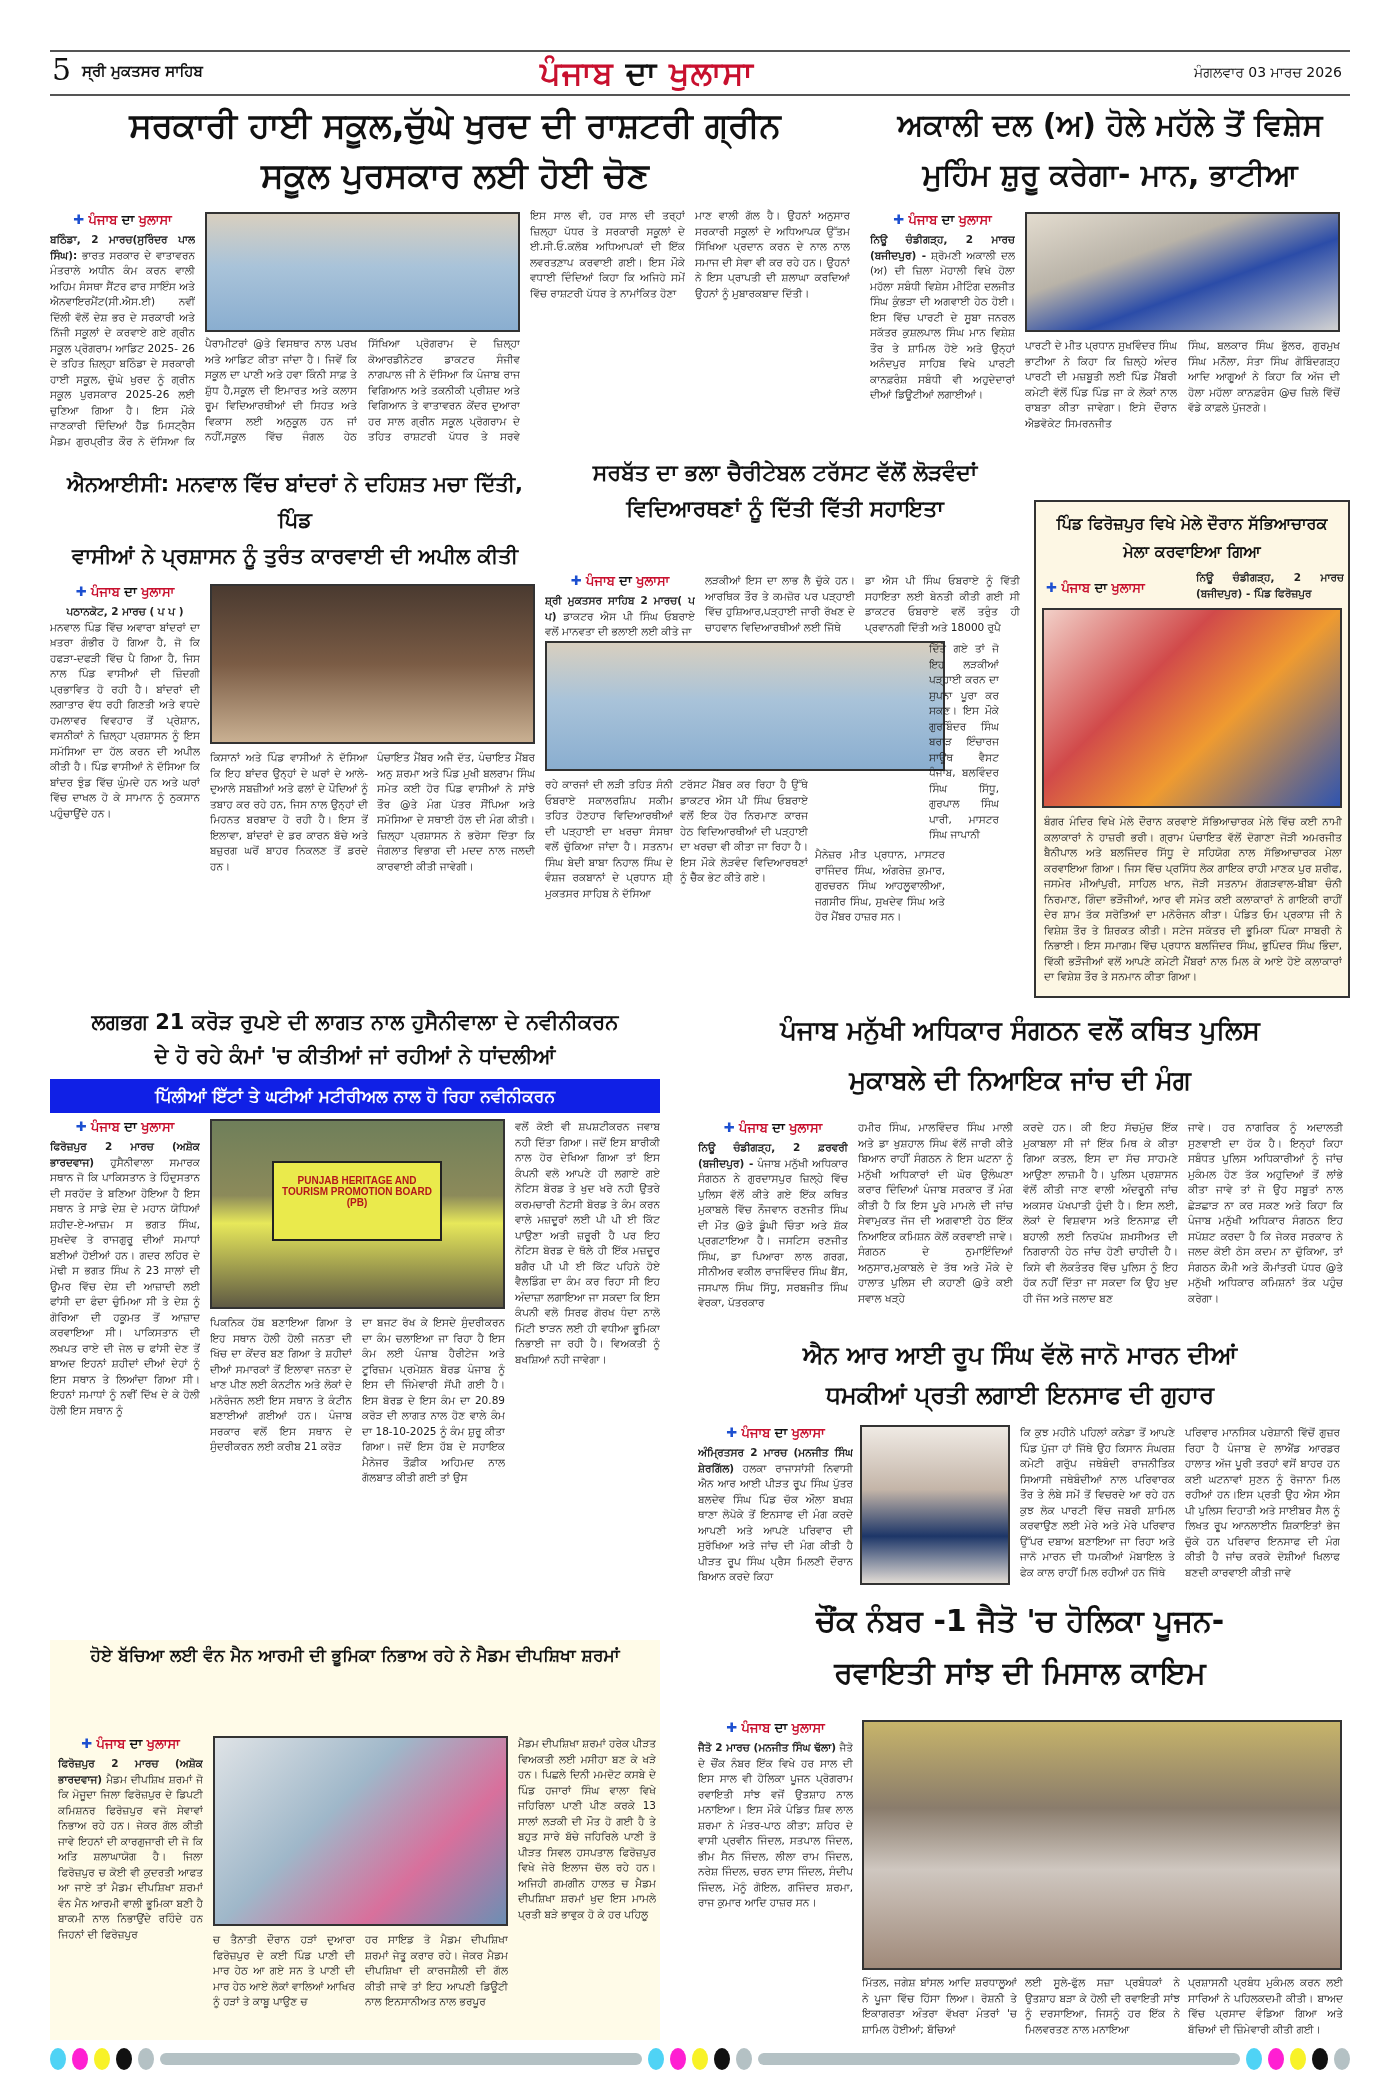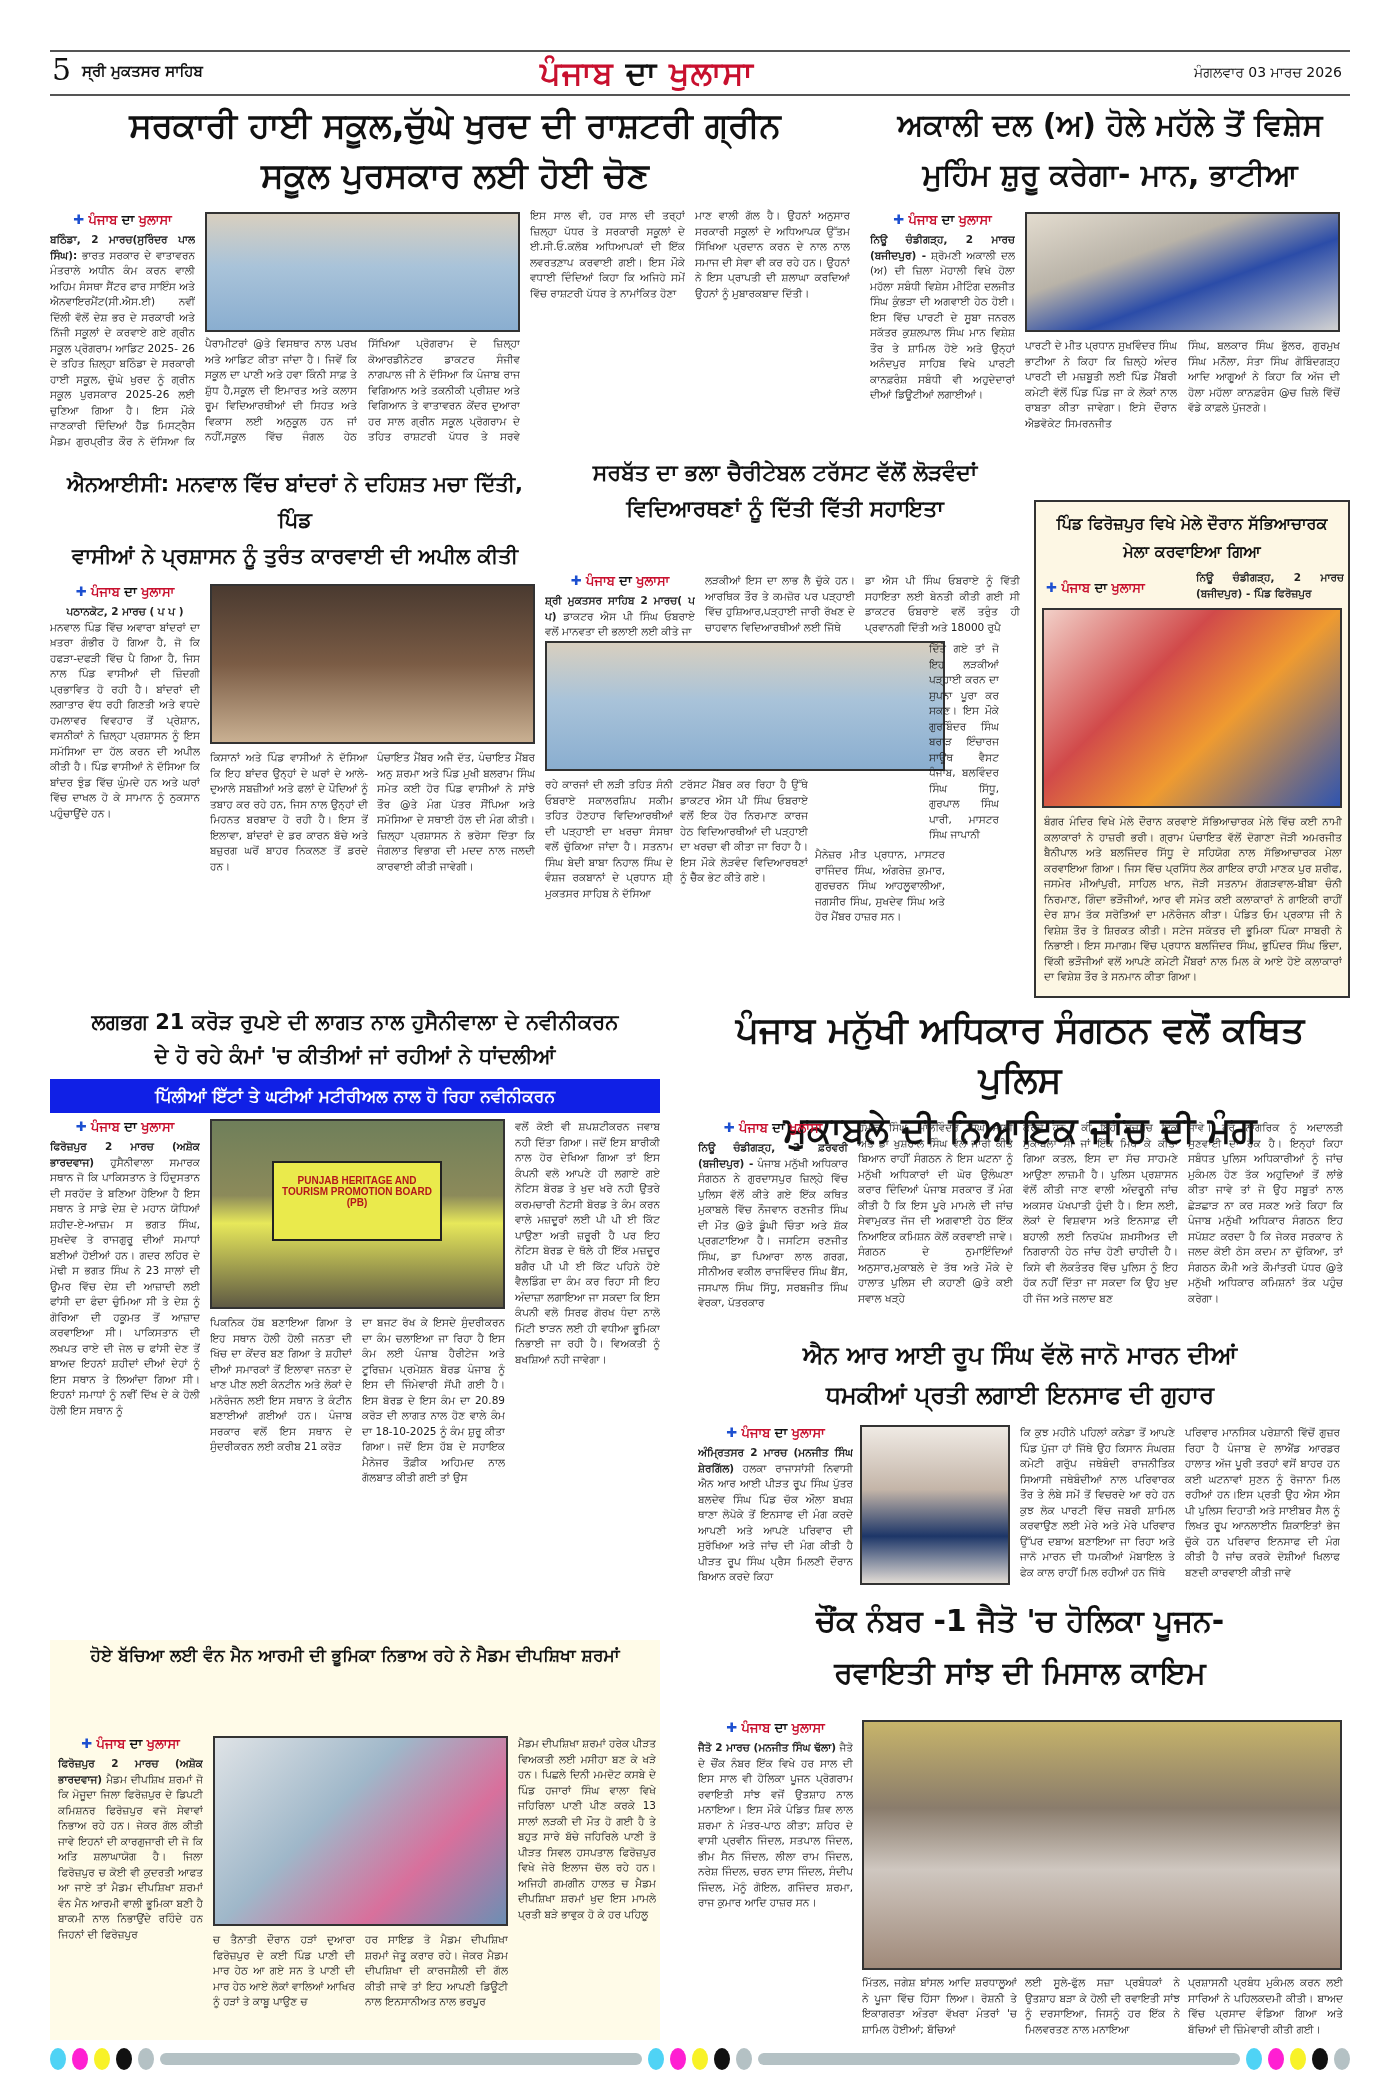--- a/index.html
+++ b/index.html
@@ -179,21 +179,21 @@
   </div>
   <div class="abs photo p-tree" style="left:160px;top:114px;width:295px;height:190px;">
     <div class="sign" style="left:60px;top:40px;width:170px;height:80px;">PUNJAB HERITAGE AND TOURISM PROMOTION BOARD (PB)</div>
   </div>
   <div class="abs body" style="left:160px;top:310px;width:142px;height:315px;">ਪਿਕਨਿਕ ਹੱਬ ਬਣਾਇਆ ਗਿਆ ਤੇ ਇਹ ਸਥਾਨ ਹੋਲੀ ਹੋਲੀ ਜਨਤਾ ਦੀ ਖਿੱਚ ਦਾ ਕੇਂਦਰ ਬਣ ਗਿਆ ਤੇ ਸ਼ਹੀਦਾਂ ਦੀਆਂ ਸਮਾਰਕਾਂ ਤੋਂ ਇਲਾਵਾ ਜਨਤਾ ਦੇ ਖਾਣ ਪੀਣ ਲਈ ਕੰਨਟੀਨ ਅਤੇ ਲੋਕਾਂ ਦੇ ਮਨੋਰੰਜਨ ਲਈ ਇਸ ਸਥਾਨ ਤੇ ਕੰਟੀਨ ਬਣਾਈਆਂ ਗਈਆਂ ਹਨ। ਪੰਜਾਬ ਸਰਕਾਰ ਵਲੋਂ ਇਸ ਸਥਾਨ ਦੇ ਸੁੰਦਰੀਕਰਨ ਲਈ ਕਰੀਬ 21 ਕਰੋੜ</div>
   <div class="abs body" style="left:312px;top:310px;width:143px;height:315px;">ਦਾ ਬਜਟ ਰੱਖ ਕੇ ਇਸਦੇ ਸੁੰਦਰੀਕਰਨ ਦਾ ਕੰਮ ਚਲਾਇਆ ਜਾ ਰਿਹਾ ਹੈ ਇਸ ਕੰਮ ਲਈ ਪੰਜਾਬ ਹੈਰੀਟੇਜ ਅਤੇ ਟੂਰਿਜ਼ਮ ਪ੍ਰਮੋਸ਼ਨ ਬੋਰਡ ਪੰਜਾਬ ਨੂੰ ਇਸ ਦੀ ਜਿੰਮੇਵਾਰੀ ਸੋਂਪੀ ਗਈ ਹੈ। ਇਸ ਬੋਰਡ ਦੇ ਇਸ ਕੰਮ ਦਾ 20.89 ਕਰੋੜ ਦੀ ਲਾਗਤ ਨਾਲ ਹੋਣ ਵਾਲੇ ਕੰਮ ਦਾ 18-10-2025 ਨੂੰ ਕੰਮ ਸ਼ੁਰੂ ਕੀਤਾ ਗਿਆ। ਜਦੋਂ ਇਸ ਹੱਬ ਦੇ ਸਹਾਇਕ ਮੈਨੇਜਰ ਤੌਫ਼ੀਕ ਅਹਿਮਦ ਨਾਲ ਗੱਲਬਾਤ ਕੀਤੀ ਗਈ ਤਾਂ ਉਸ</div>
   <div class="abs body" style="left:465px;top:114px;width:145px;height:510px;">ਵਲੋਂ ਕੋਈ ਵੀ ਸ਼ਪਸ਼ਟੀਕਰਨ ਜਵਾਬ ਨਹੀ ਦਿੱਤਾ ਗਿਆ। ਜਦੋਂ ਇਸ ਬਾਰੀਕੀ ਨਾਲ ਹੋਰ ਦੇਖਿਆ ਗਿਆ ਤਾਂ ਇਸ ਕੰਪਨੀ ਵਲੋ ਆਪਣੇ ਹੀ ਲਗਾਏ ਗਏ ਨੋਟਿਸ ਬੋਰਡ ਤੇ ਖੁਦ ਖਰੇ ਨਹੀ ਉਤਰੇ ਕਰਮਚਾਰੀ ਨੋਟਸੀ ਬੋਰਡ ਤੇ ਕੰਮ ਕਰਨ ਵਾਲੇ ਮਜ਼ਦੂਰਾਂ ਲਈ ਪੀ ਪੀ ਈ ਕਿੱਟ ਪਾਉਣਾ ਅਤੀ ਜ਼ਰੂਰੀ ਹੈ ਪਰ ਇਹ ਨੋਟਿਸ ਬੋਰਡ ਦੇ ਥੱਲੇ ਹੀ ਇੱਕ ਮਜ਼ਦੂਰ ਬਗੈਰ ਪੀ ਪੀ ਈ ਕਿੱਟ ਪਹਿਨੇ ਹੋਏ ਵੈਲਡਿੰਗ ਦਾ ਕੰਮ ਕਰ ਰਿਹਾ ਸੀ ਇਹ ਅੰਦਾਜ਼ਾ ਲਗਾਇਆ ਜਾ ਸਕਦਾ ਕਿ ਇਸ ਕੰਪਨੀ ਵਲੋ ਸਿਰਫ ਗੋਰਖ ਧੰਦਾ ਨਾਲੋ ਮਿੱਟੀ ਝਾੜਨ ਲਈ ਹੀ ਵਧੀਆ ਭੂਮਿਕਾ ਨਿਭਾਈ ਜਾ ਰਹੀ ਹੈ। ਵਿਅਕਤੀ ਨੂੰ ਬਖਸ਼ਿਆਂ ਨਹੀ ਜਾਵੇਗਾ।</div>
 </div>
 
 <div class="abs" style="left:690px;top:1005px;width:660px;height:325px;">
-  <div class="hl" style="font-size:36px;line-height:50px;">
+  <div class="hl" style="font-size:26px;line-height:50px;">
     <div>ਪੰਜਾਬ ਮਨੁੱਖੀ ਅਧਿਕਾਰ ਸੰਗਠਨ ਵਲੋਂ ਕਥਿਤ ਪੁਲਿਸ</div>
     <div>ਮੁਕਾਬਲੇ ਦੀ ਨਿਆਇਕ ਜਾਂਚ ਦੀ ਮੰਗ</div>
   </div>
   <div class="abs" style="left:8px;top:115px;width:150px;">
     <div class="byline" style="text-align:center;margin-bottom:4px;">
       <span class="cross">✚</span>
       <span class="r">ਪੰਜਾਬ</span>
       <span class="b">ਦਾ</span>
       <span class="r">ਖੁਲਾਸਾ</span>
     </div>

